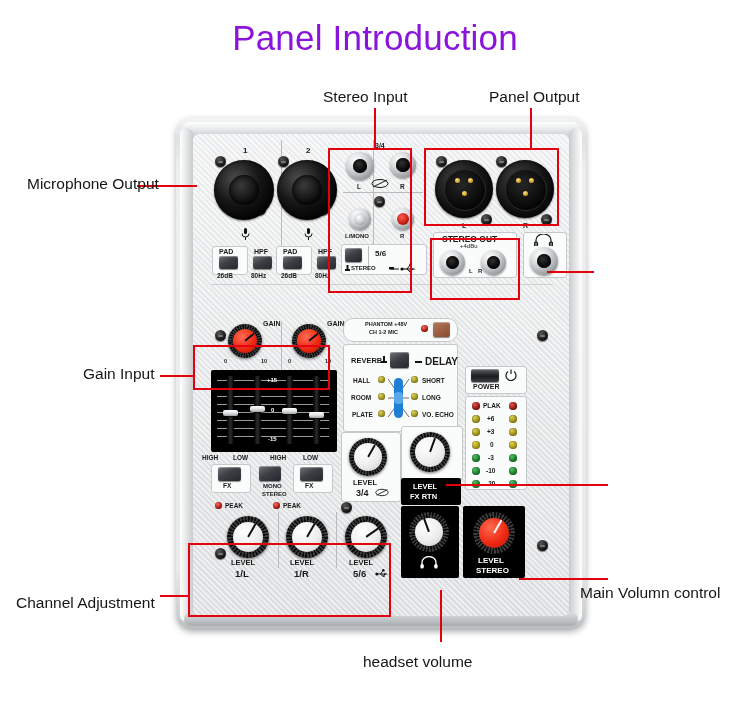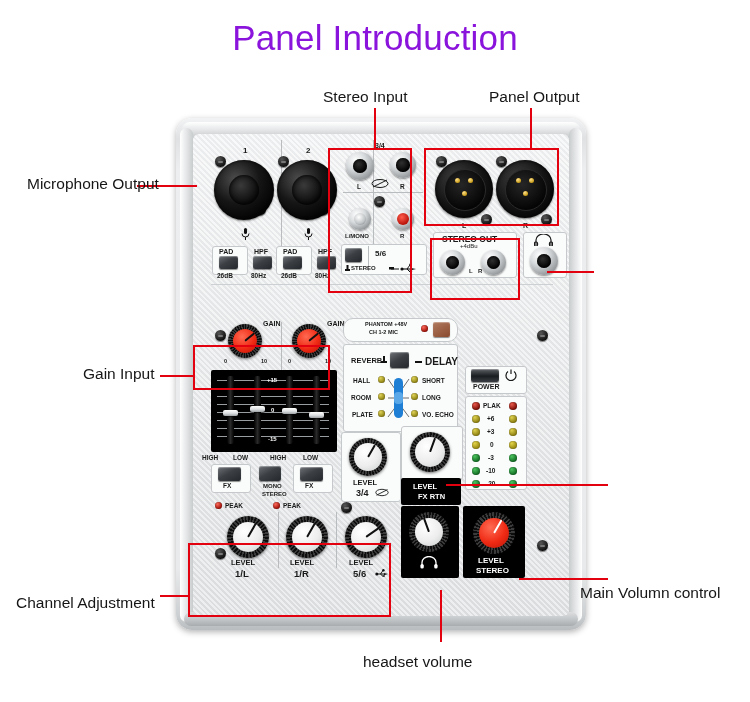--- a/index.html
+++ b/index.html
@@ -441,21 +441,21 @@
       </svg>
 
       <div class="wbox" style="left:208px;top:292px;width:60px;height:52px;"></div>
       <div class="knurl" style="left:217px;top:298px;width:40px;height:40px;"></div>
       <div class="knob black" style="left:217px;top:298px;width:40px;height:40px;background:none;">
         <div class="cap" style="left:5px;top:5px;width:30px;height:30px;"></div>
         <div class="ptr" style="left:19px;top:20px;width:2px;height:15px;transform:rotate(-160deg);"></div>
       </div>
       <div class="blk" style="left:208px;top:344px;width:60px;height:27px;border-radius:2px;"></div>
       <div class="lbl w" style="left:220px;top:348px;font-size:7.5px;">LEVEL</div>
-      <div class="lbl w" style="left:217px;top:358px;font-size:7.5px;margin-left:8px;">FX RTN</div>
+      <div class="lbl w" style="left:217px;top:358px;font-size:7.5px;">FX RTN</div>
 
       <div class="screw" style="left:22px;top:414px;"></div>
       <div class="sep" style="left:85px;top:378px;height:56px;"></div>
       <div class="sep" style="left:143px;top:378px;height:56px;"></div>
       <div class="screw" style="left:148px;top:368px;"></div>
 
       <div class="knurl" style="left:34px;top:382px;width:42px;height:42px;"></div>
       <div class="knob black" style="left:34px;top:382px;width:42px;height:42px;background:none;">
         <div class="cap" style="left:6px;top:6px;width:30px;height:30px;"></div>
         <div class="ptr" style="left:20px;top:21px;width:2px;height:16px;transform:rotate(-150deg);"></div>

